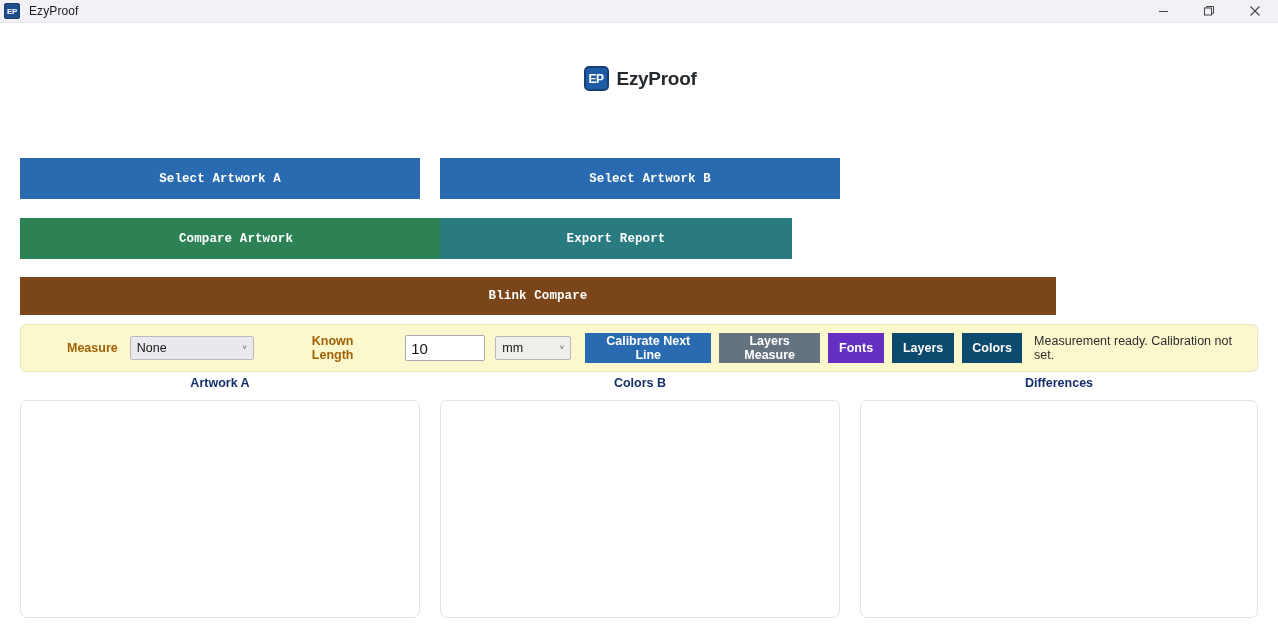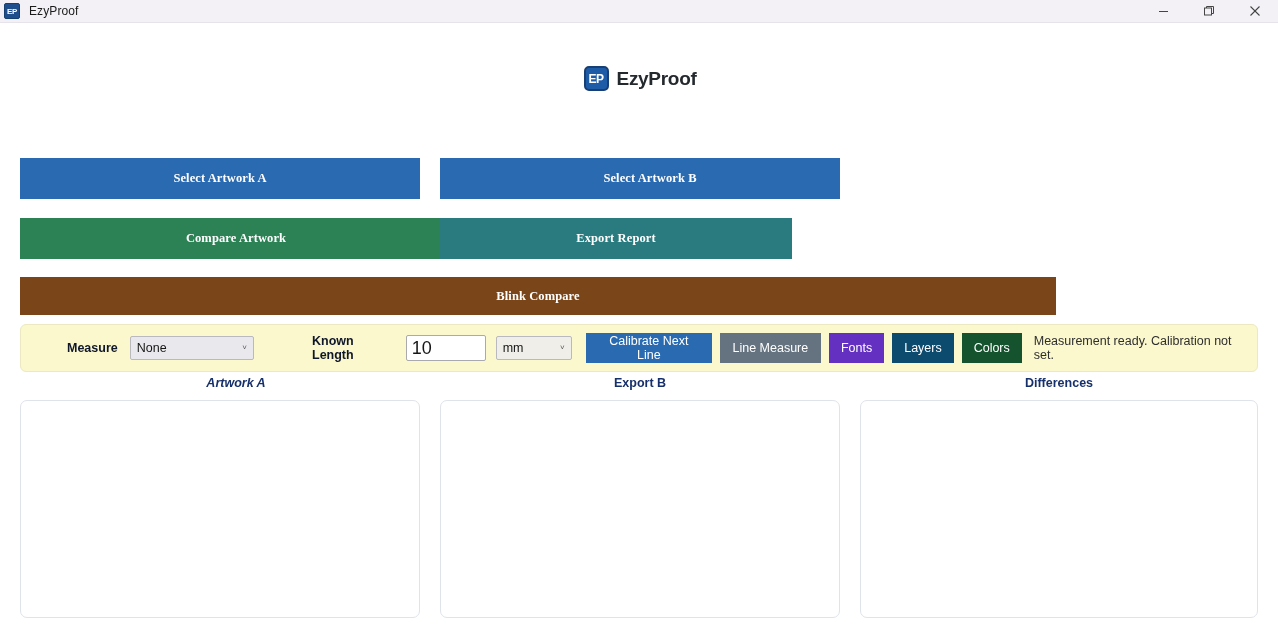--- a/index.html
+++ b/index.html
@@ -100,21 +100,21 @@
     position: absolute;
     display: flex;
     align-items: center;
     justify-content: center;
     color: #ffffff;
     font-size: 12.5px;
     font-weight: bold;
     letter-spacing: 0.1px;
     cursor: pointer;
     border: none;
-    font-family: Liberation Serif, serif;
+    font-family: Liberation Mono, monospace;
   }
   .btn-select-a { left: 20px;  top: 158px; width: 400px; height: 41px; background: #2a6ab0; }
   .btn-select-b { left: 440px; top: 158px; width: 400px; height: 41px; background: #2a6ab0; padding-left: 20px; }
   .btn-compare  { left: 20px;  top: 218px; width: 432px; height: 41px; background: #2c8255; }
   .btn-export   { left: 440px; top: 218px; width: 352px; height: 41px; background: #2a7b7f; }
   .btn-blink    { left: 20px;  top: 277px; width: 1036px; height: 38px; background: #7a4518; }
 
   
   .measure-bar {
     position: absolute;
@@ -125,21 +125,21 @@
     background: #fbf8cd;
     border: 1px solid #ece9c2;
     border-radius: 6px;
     display: flex;
     align-items: center;
     padding: 0 10px;
   }
   .m-label {
     font-size: 12.5px;
     font-weight: bold;
-    color: #0f172a;
+    color: #a16207;
     padding-left: 36px;
   }
   .m-select {
     height: 24px;
     background: #e9e9ed;
     border: 1px solid #b9b9bf;
     border-radius: 2px;
     font-size: 12.5px;
     color: #161616;
     font-family: "Liberation Sans", sans-serif;
@@ -159,60 +159,60 @@
   }
   .sel-measure { width: 128px; margin-left: 12px; }
   .sel-unit    { width: 78px;  margin-left: 10px; background: #efeee9; }
   .m-input {
     width: 80px;
     height: 26px;
     margin-left: 10px;
     border: 1px solid #a9a9ae;
     border-radius: 2px;
     background: #ffffff;
-    font-size: 18px;
+    font-size: 15px;
     color: #161616;
     padding-left: 5px;
     font-family: "Liberation Sans", sans-serif;
   }
   .known-label { margin-left: 22px; }
   .tbtn {
     height: 30px;
     display: flex;
     align-items: center;
     justify-content: center;
     color: #ffffff;
     font-size: 12.5px;
-    font-weight: normal;
+    font-weight: bold;
     border: none;
     cursor: pointer;
     font-family: "Liberation Sans", sans-serif;
     padding: 0 12px;
   }
   .tbtn-calibrate { margin-left: 14px; background: #2a6ab0; width: 130px; }
   .tbtn-clear     { margin-left: 8px;  background: #64737f; width: 104px; }
   .tbtn-fonts     { margin-left: 8px;  background: #6330c2; width: 56px; text-align: center; }
   .tbtn-layers    { margin-left: 8px;  background: #0c4a6e; width: 62px; }
-  .tbtn-colors    { margin-left: 8px;  background: #14532d; width: 60px; }
+  .tbtn-colors    { margin-left: 8px;  background: #0c4a6e; width: 60px; }
   .m-status {
     margin-left: 12px;
     font-size: 12.5px;
     color: #2e2e2e;
   }
 
   
   .panel-heading {
     position: absolute;
     top: 376px;
     font-size: 12.5px;
     font-weight: bold;
     color: #16306b;
     text-align: center;
   }
-  .head-a { left: 36px;  width: 400px; font-style: italic; }
+  .head-a { left: 20px;  width: 400px; }
   .head-b { left: 440px; width: 400px; }
   .head-d { left: 860px; width: 398px; }
 
   
   .content-panel {
     position: absolute;
     top: 400px;
     height: 218px;
     background: #ffffff;
     border: 1px solid #dfe3ea;
@@ -273,27 +273,27 @@
   <span class="m-label known-label">Known Length</span>
 
   <input class="m-input" type="text" value="10" style="">
 
   <div class="m-select sel-unit">
     <span>mm</span>
     <span class="chev">˅</span>
   </div>
 
   <button class="tbtn tbtn-calibrate">Calibrate Next Line</button>
-  <button class="tbtn tbtn-clear">Line Measure</button>
+  <button class="tbtn tbtn-clear">Layers Measure</button>
   <button class="tbtn tbtn-fonts">Fonts</button>
   <button class="tbtn tbtn-layers">Layers</button>
   <button class="tbtn tbtn-colors">Colors</button>
 
   <span class="m-status">Measurement ready. Calibration not set.</span>
 </div>
 
 <div class="panel-heading head-a">Artwork A</div>
-<div class="panel-heading head-b">Export B</div>
+<div class="panel-heading head-b">Colors B</div>
 <div class="panel-heading head-d">Differences</div>
 
 <div class="content-panel panel-a"></div>
 <div class="content-panel panel-b"></div>
 <div class="content-panel panel-d"></div>
 
 </body></html>

